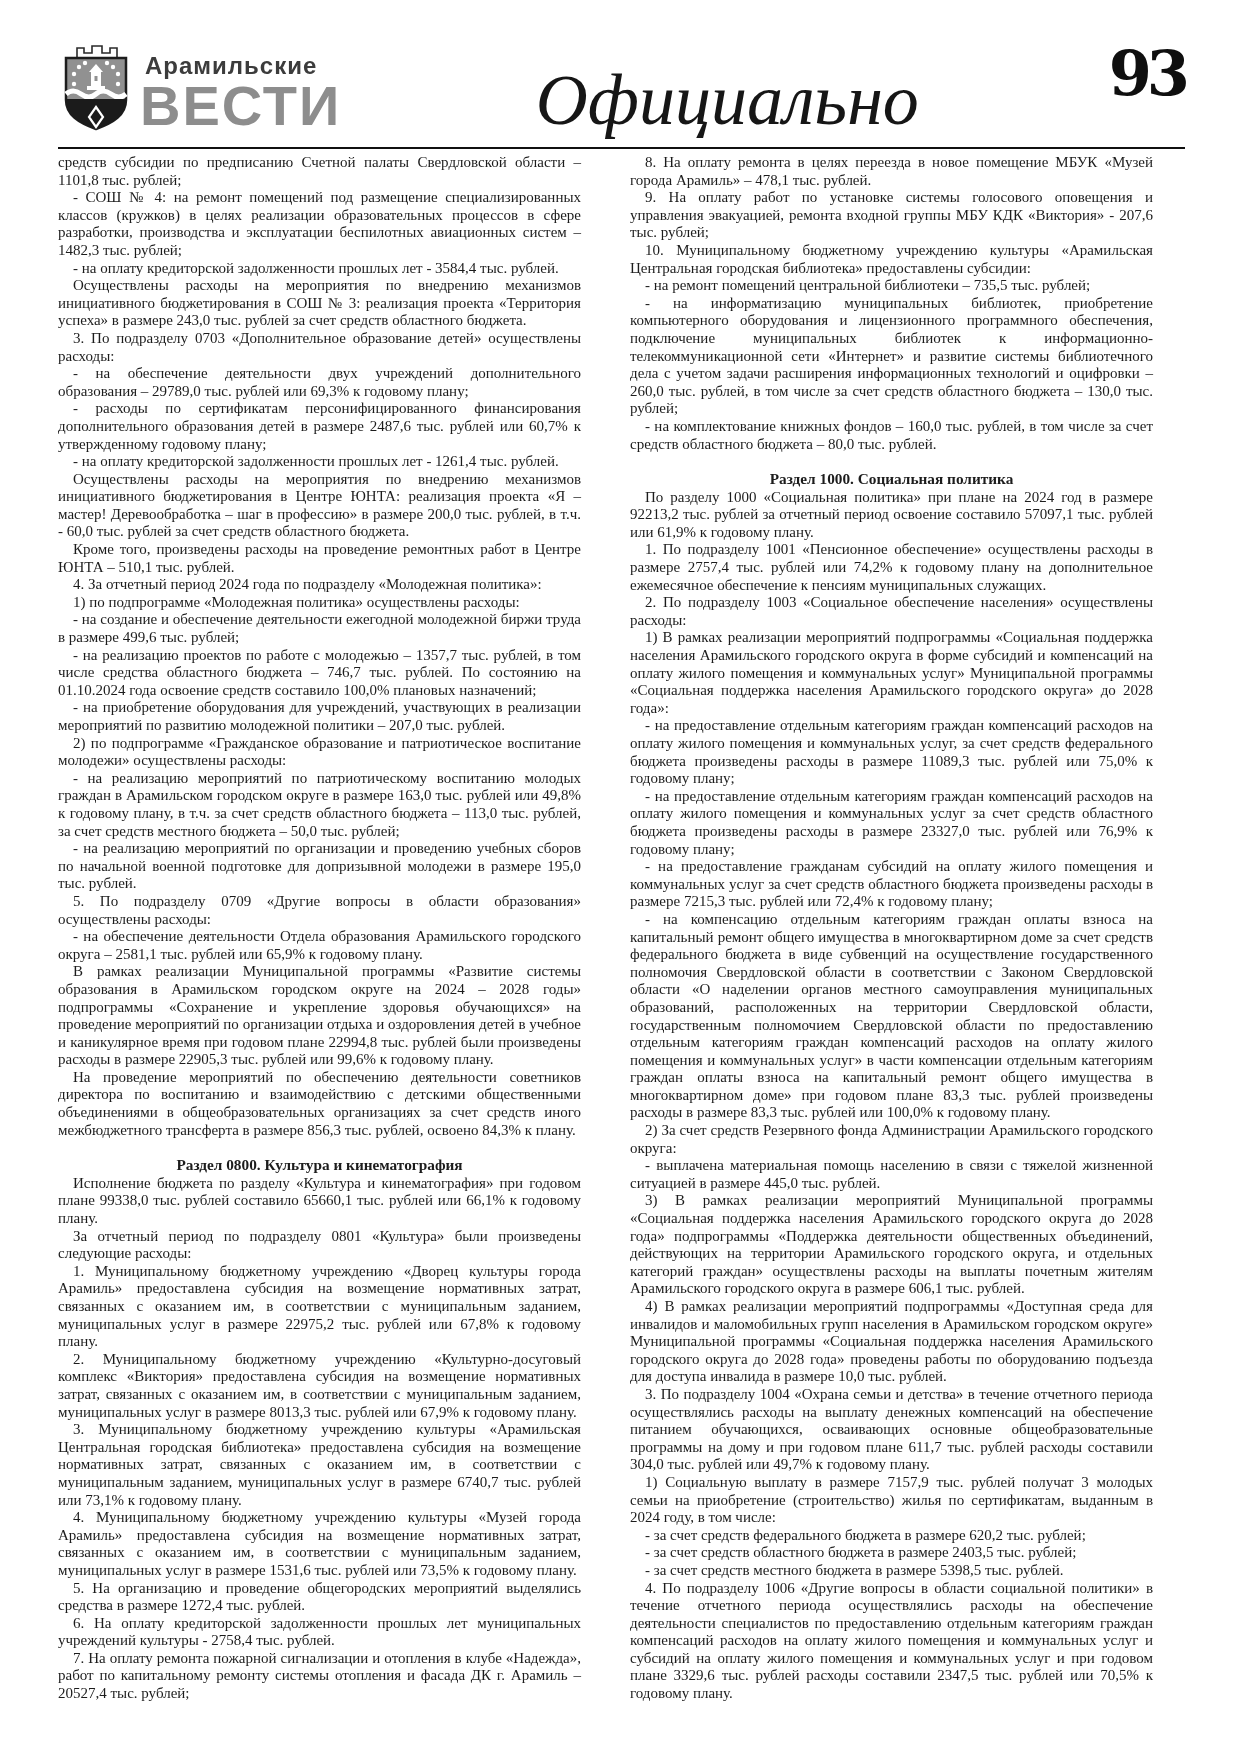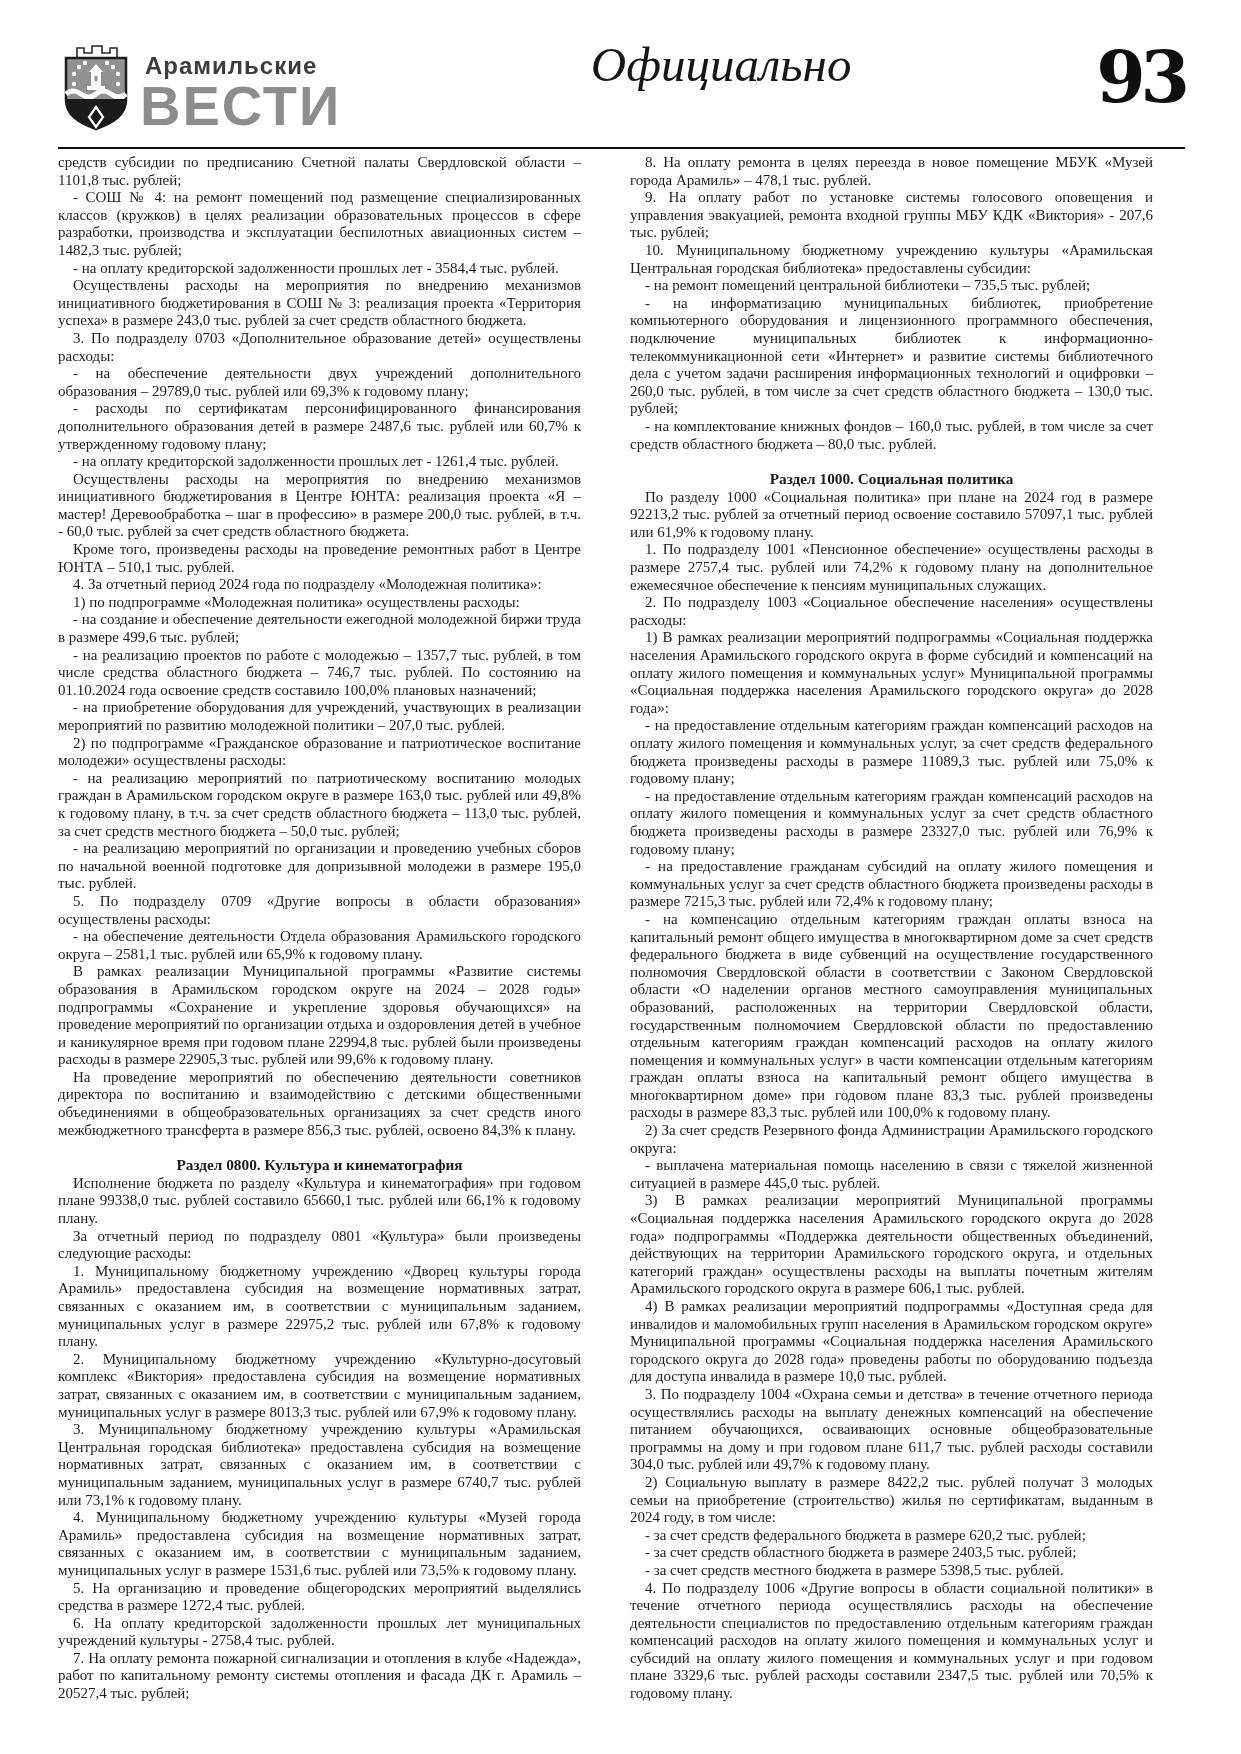--- a/index.html
+++ b/index.html
@@ -19,35 +19,36 @@
   
   .header { display: flex; align-items: flex-start; height: 100px; }
   .masthead { display: flex; align-items: flex-start; gap: 6px; flex: 0 0 300px; }
   .logo-wrap { margin-top: 2px; }
   .masthead-text { display: flex; flex-direction: column; font-family: "Liberation Sans", sans-serif; margin-top: 12px; }
   .mast-line1 { font-size: 24px; font-weight: bold; color: #3c3c3c; letter-spacing: 1px; padding-left: 5px; }
   .mast-line2 { font-size: 56px; font-weight: bold; color: #8d8d8d; line-height: 0.92; letter-spacing: 2px; }
   .section-title {
     flex: 1; text-align: center;
     font-style: italic; font-weight: 500;
-    font-size: 49px; line-height: 1;
+    font-size: 72px; line-height: 1;
+    margin-top: 24px;
     color: #161616;
     font-family: "Liberation Serif", serif;
   }
   .issue-block {
     flex: 0 0 auto; text-align: right;
     font-size: 27px; line-height: 1.24;
     margin-top: 20px; margin-right: 18px;
     color: #1a1a1a;
   }
   .page-number {
     flex: 0 0 auto;
     font-family: "DejaVu Serif", serif;
     font-weight: bold;
-    font-size: 71px; line-height: 0.84;
+    font-size: 62px; line-height: 0.84;
     letter-spacing: -5px;
     color: #0f0f0f;
     margin-top: 8px;
     margin-left: 12px;
   }
   .rule { border-top: 2.5px solid #101010; margin-top: 7px; }
   
   .columns { display: flex; gap: 49px; margin-top: 5px; }
   .col { width: 523px; font-size: 15px; line-height: 17.6px; text-align: justify; hyphens: auto; }
   .col p { margin: 0; text-indent: 15px; }
@@ -153,21 +154,21 @@
         <p class="body">1) В рамках реализации мероприятий подпрограммы «Социальная поддержка населения Арамильского городского округа в форме субсидий и компенсаций на оплату жилого помещения и коммунальных услуг» Муниципальной программы «Социальная поддержка населения Арамильского городского округа» до 2028 года»:</p>
         <p class="body">- на предоставление отдельным категориям граждан компенсаций расходов на оплату жилого помещения и коммунальных услуг, за счет средств федерального бюджета произведены расходы в размере 11089,3 тыс. рублей или 75,0% к годовому плану;</p>
         <p class="body">- на предоставление отдельным категориям граждан компенсаций расходов на оплату жилого помещения и коммунальных услуг за счет средств областного бюджета произведены расходы в размере 23327,0 тыс. рублей или 76,9% к годовому плану;</p>
         <p class="body">- на предоставление гражданам субсидий на оплату жилого помещения и коммунальных услуг за счет средств областного бюджета произведены расходы в размере 7215,3 тыс. рублей или 72,4% к годовому плану;</p>
         <p class="body">- на компенсацию отдельным категориям граждан оплаты взноса на капитальный ремонт общего имущества в многоквартирном доме за счет средств федерального бюджета в виде субвенций на осуществление государственного полномочия Свердловской области в соответствии с Законом Свердловской области «О наделении органов местного самоуправления муниципальных образований, расположенных на территории Свердловской области, государственным полномочием Свердловской области по предоставлению отдельным категориям граждан компенсаций расходов на оплату жилого помещения и коммунальных услуг» в части компенсации отдельным категориям граждан оплаты взноса на капитальный ремонт общего имущества в многоквартирном доме» при годовом плане 83,3 тыс. рублей произведены расходы в размере 83,3 тыс. рублей или 100,0% к годовому плану.</p>
         <p class="body">2) За счет средств Резервного фонда Администрации Арамильского городского округа:</p>
         <p class="body">- выплачена материальная помощь населению в связи с тяжелой жизненной ситуацией в размере 445,0 тыс. рублей.</p>
         <p class="body">3) В рамках реализации мероприятий Муниципальной программы «Социальная поддержка населения Арамильского городского округа до 2028 года» подпрограммы «Поддержка деятельности общественных объединений, действующих на территории Арамильского городского округа, и отдельных категорий граждан» осуществлены расходы на выплаты почетным жителям Арамильского городского округа в размере 606,1 тыс. рублей.</p>
         <p class="body">4) В рамках реализации мероприятий подпрограммы «Доступная среда для инвалидов и маломобильных групп населения в Арамильском городском округе» Муниципальной программы «Социальная поддержка населения Арамильского городского округа до 2028 года» проведены работы по оборудованию подъезда для доступа инвалида в размере 10,0 тыс. рублей.</p>
         <p class="body">3. По подразделу 1004 «Охрана семьи и детства» в течение отчетного периода осуществлялись расходы на выплату денежных компенсаций на обеспечение питанием обучающихся, осваивающих основные общеобразовательные программы на дому и при годовом плане 611,7 тыс. рублей расходы составили 304,0 тыс. рублей или 49,7% к годовому плану.</p>
-        <p class="body">2) Социальную выплату в размере 8422,2 тыс. рублей получат 3 молодых семьи на приобретение (строительство) жилья по сертификатам, выданным в 2024 году, в том числе:</p>
+        <p class="body">1) Социальную выплату в размере 7157,9 тыс. рублей получат 3 молодых семьи на приобретение (строительство) жилья по сертификатам, выданным в 2024 году, в том числе:</p>
         <p class="body">- за счет средств федерального бюджета в размере 620,2 тыс. рублей;</p>
         <p class="body">- за счет средств областного бюджета в размере 2403,5 тыс. рублей;</p>
         <p class="body">- за счет средств местного бюджета в размере 5398,5 тыс. рублей.</p>
         <p class="body">4. По подразделу 1006 «Другие вопросы в области социальной политики» в течение отчетного периода осуществлялись расходы на обеспечение деятельности специалистов по предоставлению отдельным категориям граждан компенсаций расходов на оплату жилого помещения и коммунальных услуг и субсидий на оплату жилого помещения и коммунальных услуг и при годовом плане 3329,6 тыс. рублей расходы составили 2347,5 тыс. рублей или 70,5% к годовому плану.</p>
       </section>
   </div>
 
 </div>
 
 </body></html>

